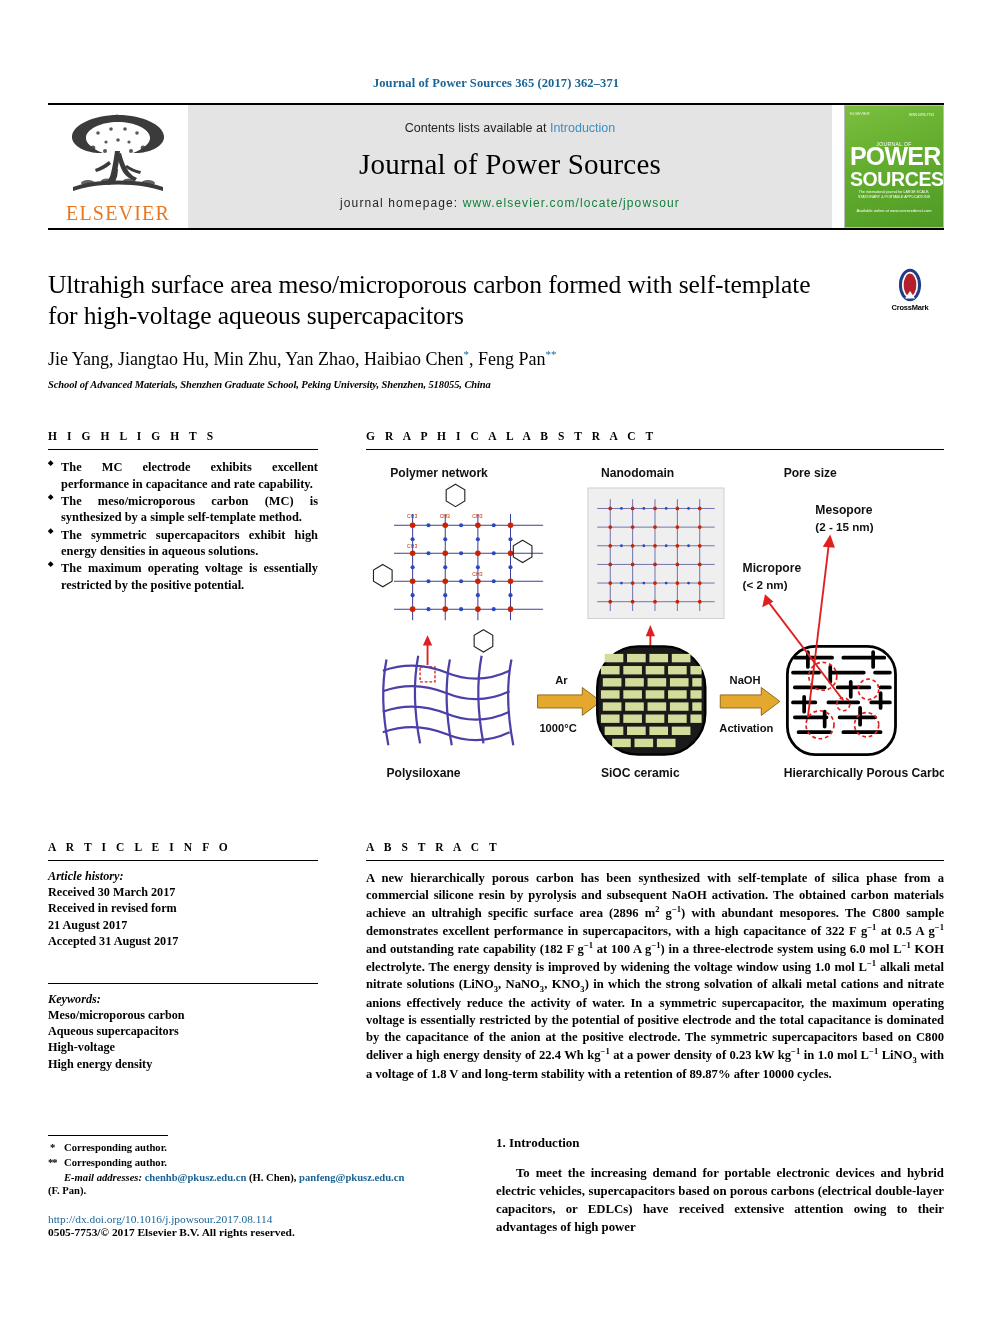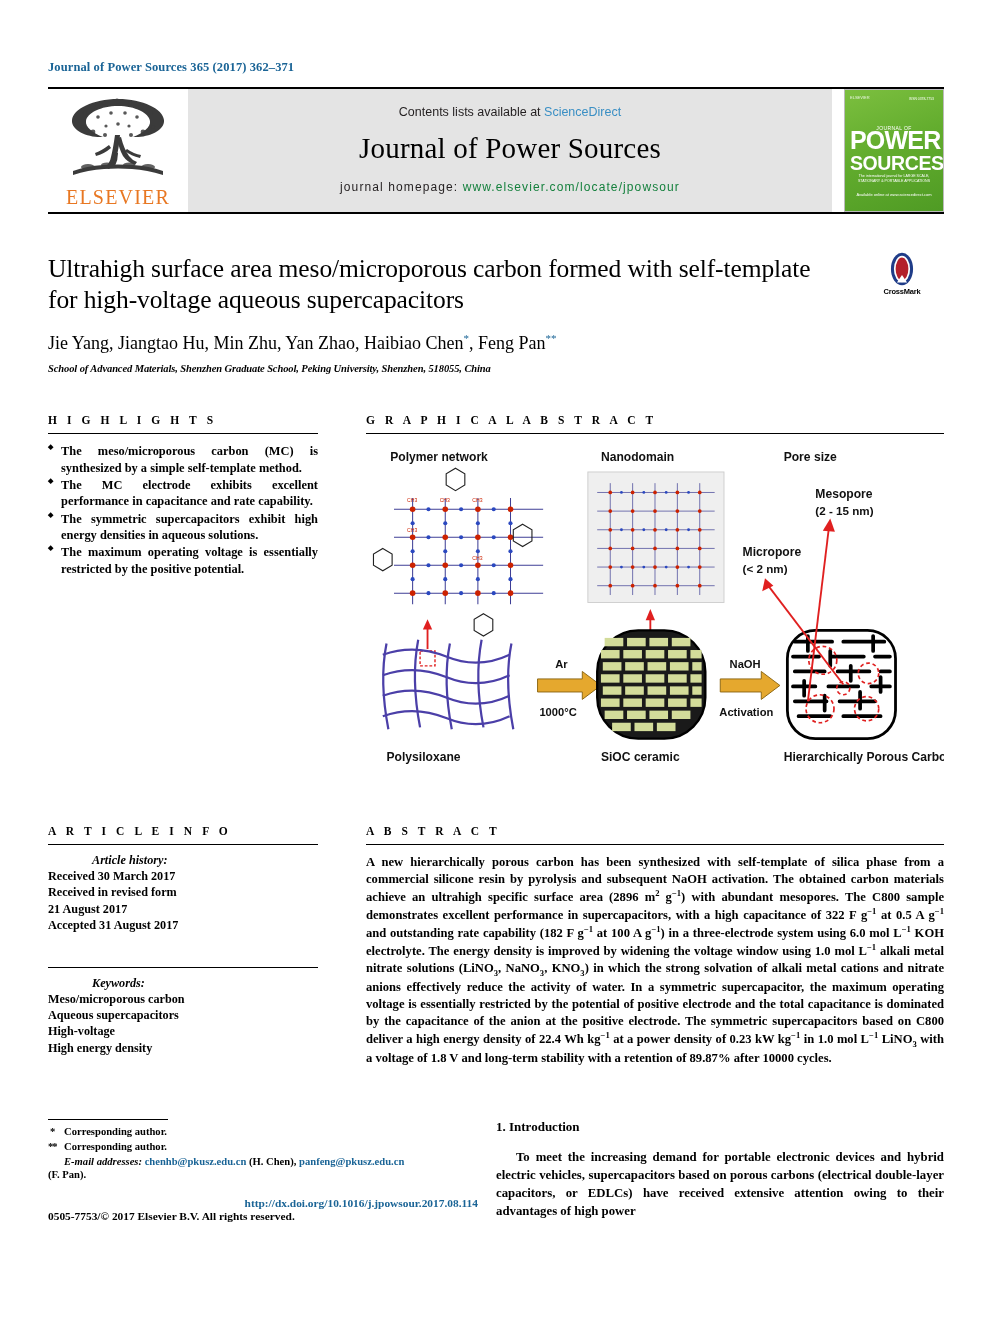--- a/index.html
+++ b/index.html
@@ -9,22 +9,22 @@
     background: #ffffff;
     font-family: "Liberation Serif", serif;
     color: #000;
     position: relative;
     overflow: hidden;
   }
   .page { position:relative; width:992px; height:1323px; padding:0 48px; }
 
   
   .runhead {
-    color:#1a6496; font-weight:bold;
-    font-size:12.5px; padding-top:60px; letter-spacing:.1px;
+    text-align:center; color:#1a6496; font-weight:bold;
+    font-size:12.5px; padding-top:76px; letter-spacing:.1px;
   }
 
   
   .masthead-rule { border-top:2.5px solid #000; margin-top:12px; }
   .masthead { display:flex; align-items:stretch; height:123px; }
   .elsevier-logo {
     width:140px; flex:0 0 140px; display:flex; flex-direction:column;
     align-items:center; justify-content:flex-start; padding-top:4px;
   }
   .tree { width:110px; height:92px; }
@@ -63,21 +63,21 @@
   
   .titleblock { position:relative; padding-top:40px; }
   .title {
     font-size:25.5px; line-height:1.2; font-weight:normal;
     max-width:790px; letter-spacing:-.1px;
   }
   .authors { font-size:18px; margin-top:17px; letter-spacing:0; }
   .authors sup { color:#1a6496; font-size:11px; vertical-align:super; }
   .affil { font-size:10.5px; font-style:italic; font-weight:bold; margin-top:9px; letter-spacing:-.1px; }
   .crossmark {
-    position:absolute; right:8px; top:38px; width:68px; text-align:center;
+    position:absolute; right:0; top:38px; width:68px; text-align:center;
   }
   .cm-badge { width:34px; height:34px; margin:0 auto; display:block; }
   .cm-text { font-family:"Liberation Sans",sans-serif; font-weight:bold; font-size:7.5px; margin-top:1px; letter-spacing:-.2px;}
 
   
   .cols { display:flex; margin-top:40px; }
   .col-left { width:270px; flex:0 0 270px; }
   .col-right { flex:1; margin-left:48px; }
   .sechead {
     font-family:"Liberation Serif", serif; font-weight:bold; font-size:11.5px;
@@ -87,21 +87,21 @@
 
   ul.highlights { list-style:none; margin:9px 0 0; padding:0; }
   ul.highlights li {
     position:relative; padding-left:13px; font-size:12.4px; line-height:1.32;
     text-align:justify; font-weight:bold; margin-bottom:1px;
   }
   ul.highlights li:before {
     content:"\25C6"; position:absolute; left:0; top:0px; font-size:7px;
   }
 
-  .infohead { font-style:italic; font-weight:bold; font-size:12.2px;margin-left:44px; }
+  .infohead { font-style:italic; font-weight:bold; font-size:12.2px; }
   .infoline { font-size:12.2px; line-height:1.33; font-weight:bold; }
   .info-gap { height:34px; }
 
   .ga-img { margin-top:10px; width:100%; }
   .abstract-body {
     font-size:12.6px; line-height:1.34; text-align:justify; margin-top:9px; font-weight:bold;
   }
   .abstract-body sup { font-size:8.6px; vertical-align:super; }
   .abstract-body sub { font-size:8.6px; vertical-align:sub; }
   .copyline { text-align:right; font-size:12.4px; margin-top:11px; font-weight:bold; }
@@ -111,21 +111,21 @@
   .bl { width:430px; flex:0 0 430px; position:relative; }
   .br { flex:1; margin-left:18px; }
   .footnote-rule { width:120px; border-top:1px solid #000; margin-bottom:4px; }
   .fn { font-size:10.6px; line-height:1.42; font-weight:bold; position:relative; padding-left:16px;}
   .fn .mk { position:absolute; left:2px; top:0; }
   .fn .mk2 { position:absolute; left:0px; top:0; letter-spacing:-1px;}
   .fn-email { padding-left:16px; font-size:10.6px; font-weight:bold; line-height:1.45;}
   .fn-email .lbl { font-style:italic; }
   .fn-email a, .link { color:#1a6496; text-decoration:none; }
   .fn-cont { font-size:10.6px; font-weight:bold; }
-  .doi { color:#1a6496; font-size:11.4px; margin-top:17px; font-weight:bold;text-align:right;}
+  .doi { color:#1a6496; font-size:11.4px; margin-top:17px; font-weight:normal;}
   .issn { font-size:11.4px; font-weight:bold; margin-top:1px;}
 
   .introhead { font-weight:bold; font-size:13px; margin-bottom:13px; }
   .introbody { font-size:12.8px; line-height:1.42; text-align:justify; font-weight:bold; text-indent:20px;}
 </style>
 </head>
 <body>
 
 <div class="page">
 
@@ -176,21 +176,21 @@
             <ellipse cx="66" cy="72" rx="6" ry="2.6"></ellipse>
               <ellipse cx="85" cy="74" rx="7" ry="3"></ellipse>
           </g>
         </g>
       </svg>
       <div class="elsevier-word">ELSEVIER</div>
     </div>
 
     <div class="masthead-center">
       <div class="contents-line">
-        <span>Contents lists available at </span><span class="sd">ScienceDirect</span>
+        <span>Contents lists available at </span><span class="sd">Introduction</span>
       </div>
       <div class="journal-name">Journal of Power Sources</div>
       <div class="homepage">
         <span>journal homepage: </span><span class="url">www.elsevier.com/locate/jpowsour</span>
       </div>
     </div>
 
     <div class="cover">
       <div class="cover-inner">
         <div class="cover-elsevier">ELSEVIER</div>
@@ -224,22 +224,22 @@
       </svg>
       <div class="cm-text">CrossMark</div>
     </div>
   </div>
 
   <div class="cols">
     <div class="col-left">
       <div class="sechead">H I G H L I G H T S</div>
       <div class="hr-med"></div>
       <ul class="highlights">
+        <li>The MC electrode exhibits excellent performance in capacitance and rate capability.</li>
         <li>The meso/microporous carbon (MC) is synthesized by a simple self-template method.</li>
-        <li>The MC electrode exhibits excellent performance in capacitance and rate capability.</li>
         <li>The symmetric supercapacitors exhibit high energy densities in aqueous solutions.</li>
         <li>The maximum operating voltage is essentially restricted by the positive potential.</li>
       </ul>
     </div>
 
     <div class="col-right">
       <div class="sechead">G R A P H I C A L   A B S T R A C T</div>
       <div class="hr-med"></div>
 
       <svg class="ga-img" viewBox="0 0 620 370">

